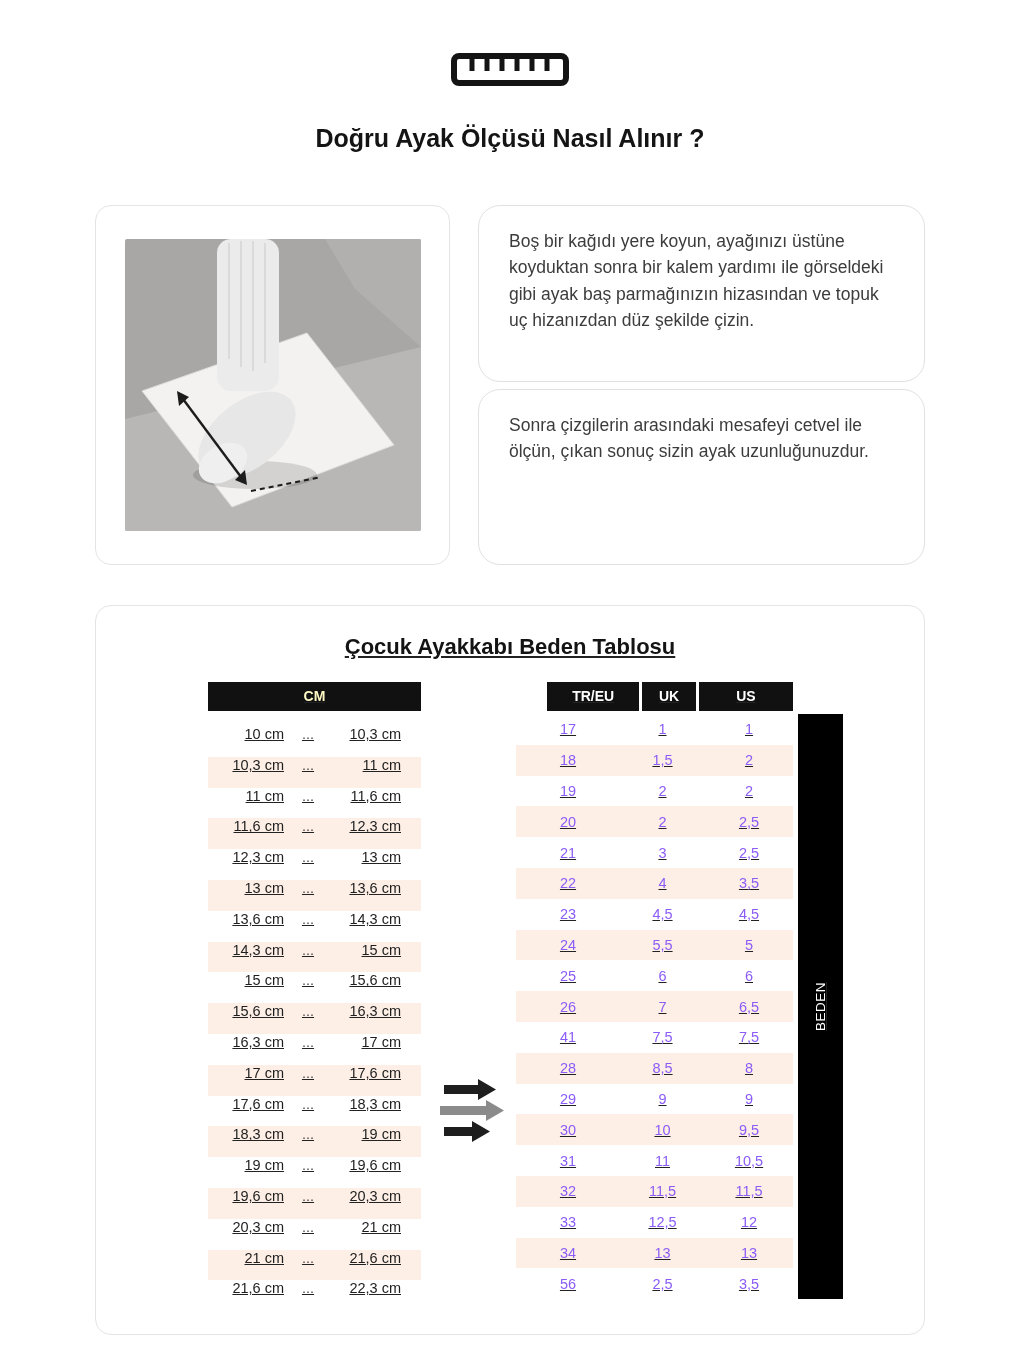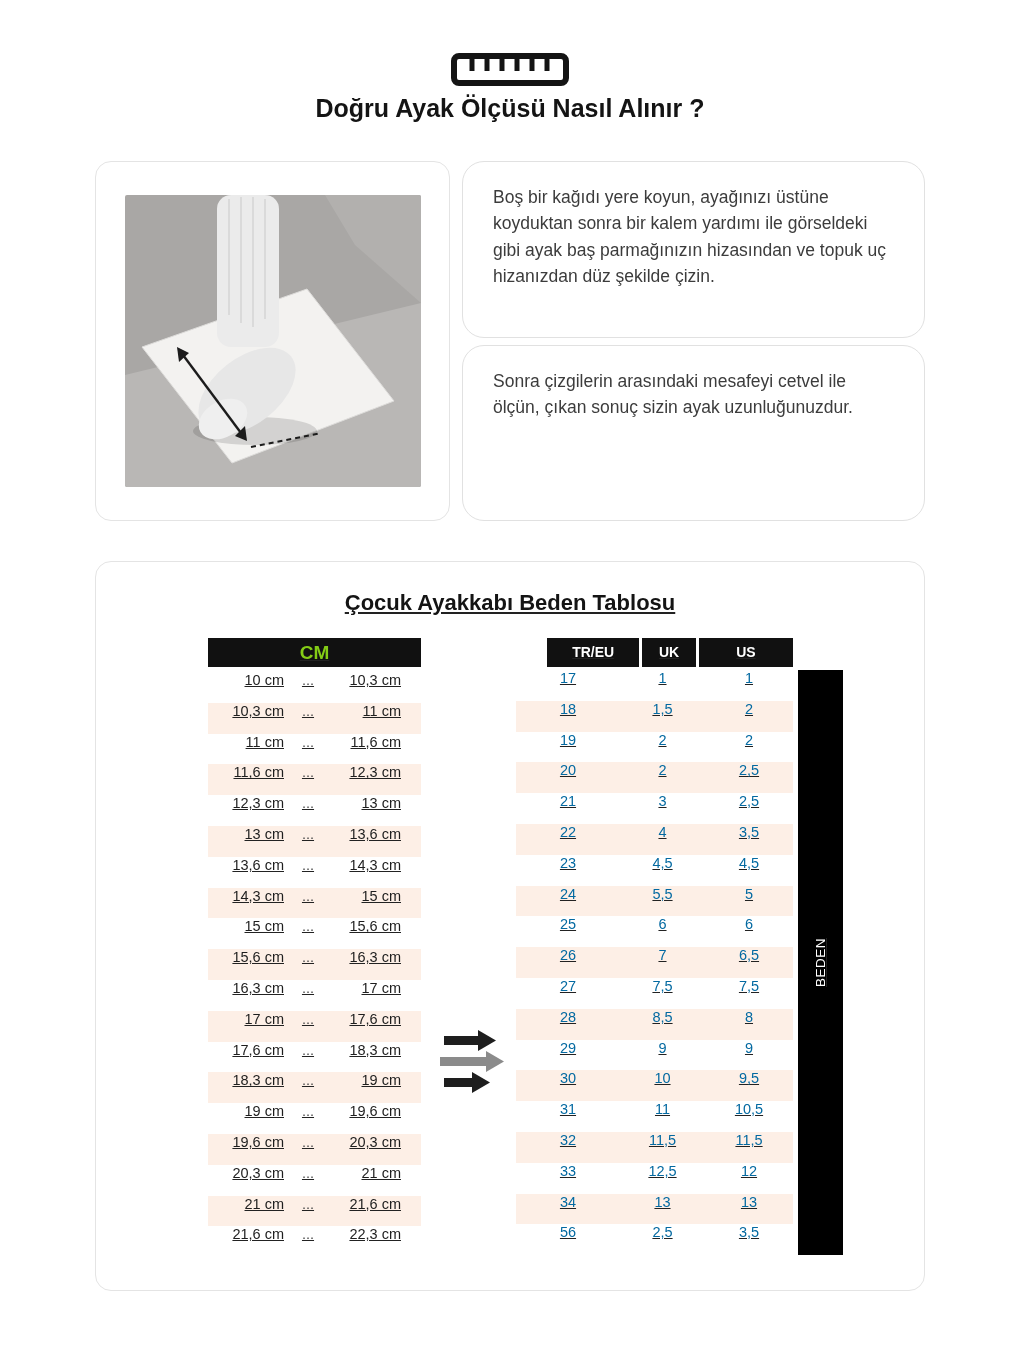--- a/index.html
+++ b/index.html
@@ -7,26 +7,26 @@
   body {
     width: 1020px; height: 1360px;
     font-family: "Liberation Sans", sans-serif;
     color: #222; overflow: hidden;
   }
   .page { width: 1020px; height: 1360px; position: relative; }
 
   
   .top-icon { padding-top: 50px; text-align: center; }
   .page-title {
-    text-align: center;
+    margin-top: 30px; text-align: center;
     font-size: 25px; font-weight: 700; color: #141414;
   }
 
   
-  .top-section { display: flex; gap: 12px; margin: 38px 95px 0 95px; }
+  .top-section { display: flex; gap: 28px; margin: 52px 95px 0 95px; }
   .photo-card {
     width: 355px; height: 360px; flex: 0 0 355px;
     border: 1px solid #e4e4e4; border-radius: 16px;
     padding: 33px 29px; background: #fff;
   }
   .photo-card svg { display: block; border-radius: 2px; }
   .steps-col { flex: 1; display: flex; flex-direction: column; gap: 7px; }
   .step-box {
     border: 1px solid #e1e1e1; border-radius: 22px;
     padding: 22px 30px; font-size: 17.5px; line-height: 1.5;
@@ -38,40 +38,40 @@
   .chart-card {
     margin: 40px 95px 0 95px; height: 730px;
     border: 1px solid #e4e4e4; border-radius: 16px;
     padding-top: 28px; background: #fff; text-decoration: underline;
   }
   .chart-title { text-align: center; font-size: 22px; font-weight: 700; color: #141414; }
 
   .tables { display: flex; align-items: flex-start; margin: 22px 0 0 112px; }
 
   .table-header {
-    background: #111; color: #84cc16; height: 29px; line-height: 29px;
-    text-align: center; font-size: 19px; font-weight: 700; margin-bottom: 5px;
+    background: #111; color: #fef9c3; height: 29px; line-height: 29px;
+    text-align: center; font-size: 14px; font-weight: 700; margin-bottom: 15px;
   }
   .cm-table { width: 213px; }
   .cm-row { display: flex; height: 30.8px; font-size: 14.5px; color: #1e1e1e; }
   .cm-row.alt, .eu-row.alt { background: #fdefe6; }
   .cm-row .min  { width: 76px; text-align: right; }
   .cm-row .dots { width: 48px; text-align: center; color: #4a4a4a; }
   .cm-row .max  { flex: 1; text-align: right; padding-right: 20px; }
 
   .arrows { width: 68px; margin: 0 8px 0 19px; align-self: center; margin-top: 230px; }
 
   .eu-table { width: 277px; }
   .eu-header { display: flex; gap: 3px; margin-bottom: 3px; }
   .eu-header .cell {
     background: #111; color: #fff; height: 29px; line-height: 29px;
     text-align: center; font-size: 14px; font-weight: 700;
   }
   .eu-header .c1 { width: 102px; margin-left: 31px; } .eu-header .c2 { width: 59px; } .eu-header .c3 { width: 104px; }
-  .eu-row { display: flex; height: 30.8px; font-size: 14.5px; color: #0369a1; text-align: center; }
+  .eu-row { display: flex; align-items: center; height: 30.8px; font-size: 14.5px; color: #8b5cf6; text-align: center; }
   .eu-row .c1 { width: 104px; } .eu-row .c2 { width: 85px; } .eu-row .c3 { width: 88px; }
 
   .beden-bar {
     width: 45px; height: 585.2px; margin-left: 5px; margin-top: 32px;
     background: #000; display: flex; align-items: center; justify-content: center;
   }
   .beden-bar span {
     transform: rotate(-90deg); white-space: nowrap;
     color: #fff; font-size: 13.5px; letter-spacing: 0.5px;
   }
@@ -311,21 +311,21 @@
               <span class="c1">25</span>
               <span class="c2">6</span>
               <span class="c3">6</span>
             </div>
             <div class="eu-row alt">
               <span class="c1">26</span>
               <span class="c2">7</span>
               <span class="c3">6,5</span>
             </div>
             <div class="eu-row">
-              <span class="c1">27</span>
+              <span class="c1">41</span>
               <span class="c2">7,5</span>
               <span class="c3">7,5</span>
             </div>
             <div class="eu-row alt">
               <span class="c1">28</span>
               <span class="c2">8,5</span>
               <span class="c3">8</span>
             </div>
             <div class="eu-row">
               <span class="c1">29</span>

